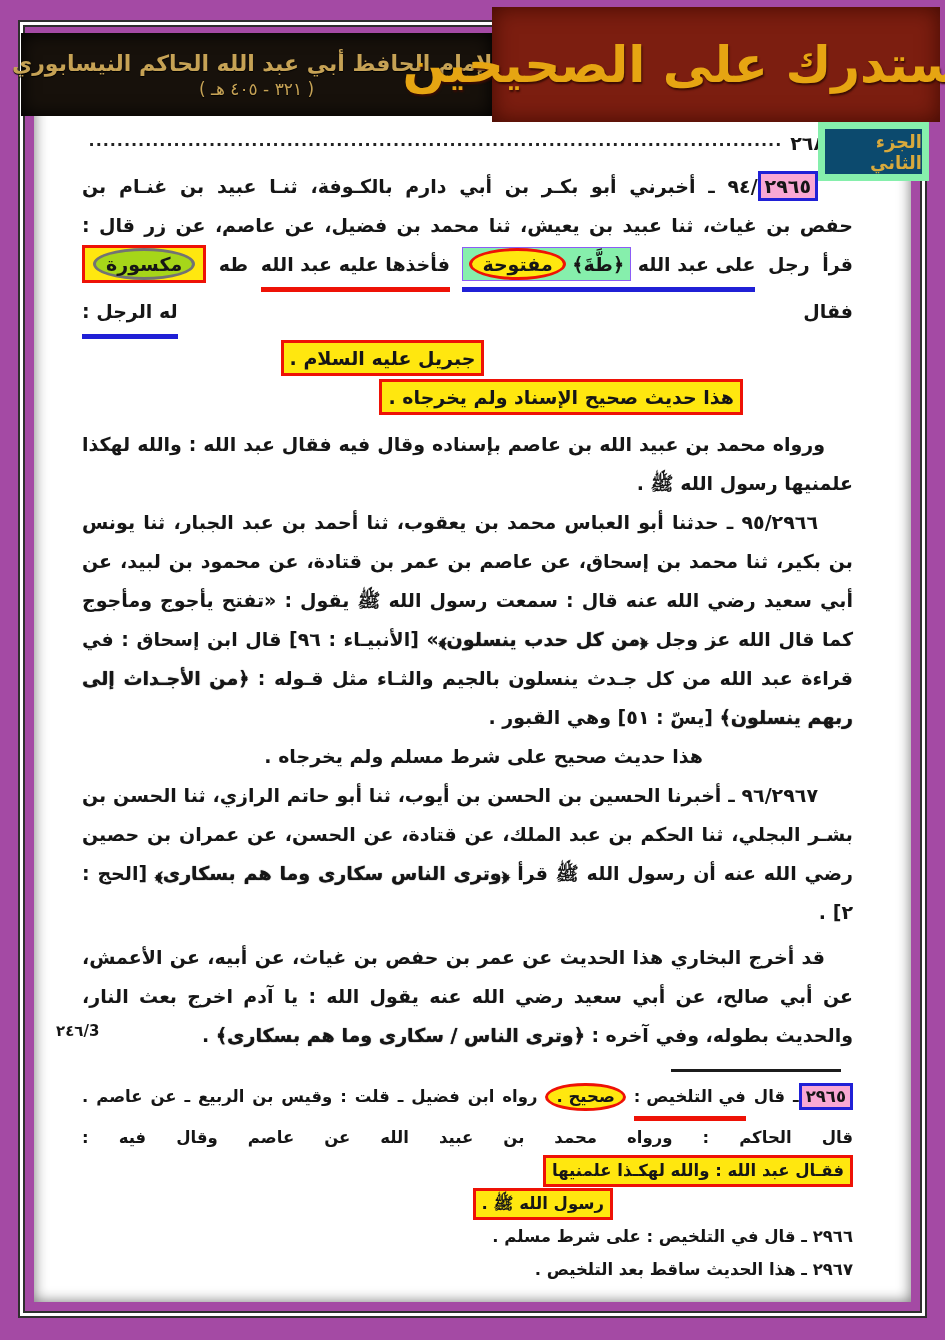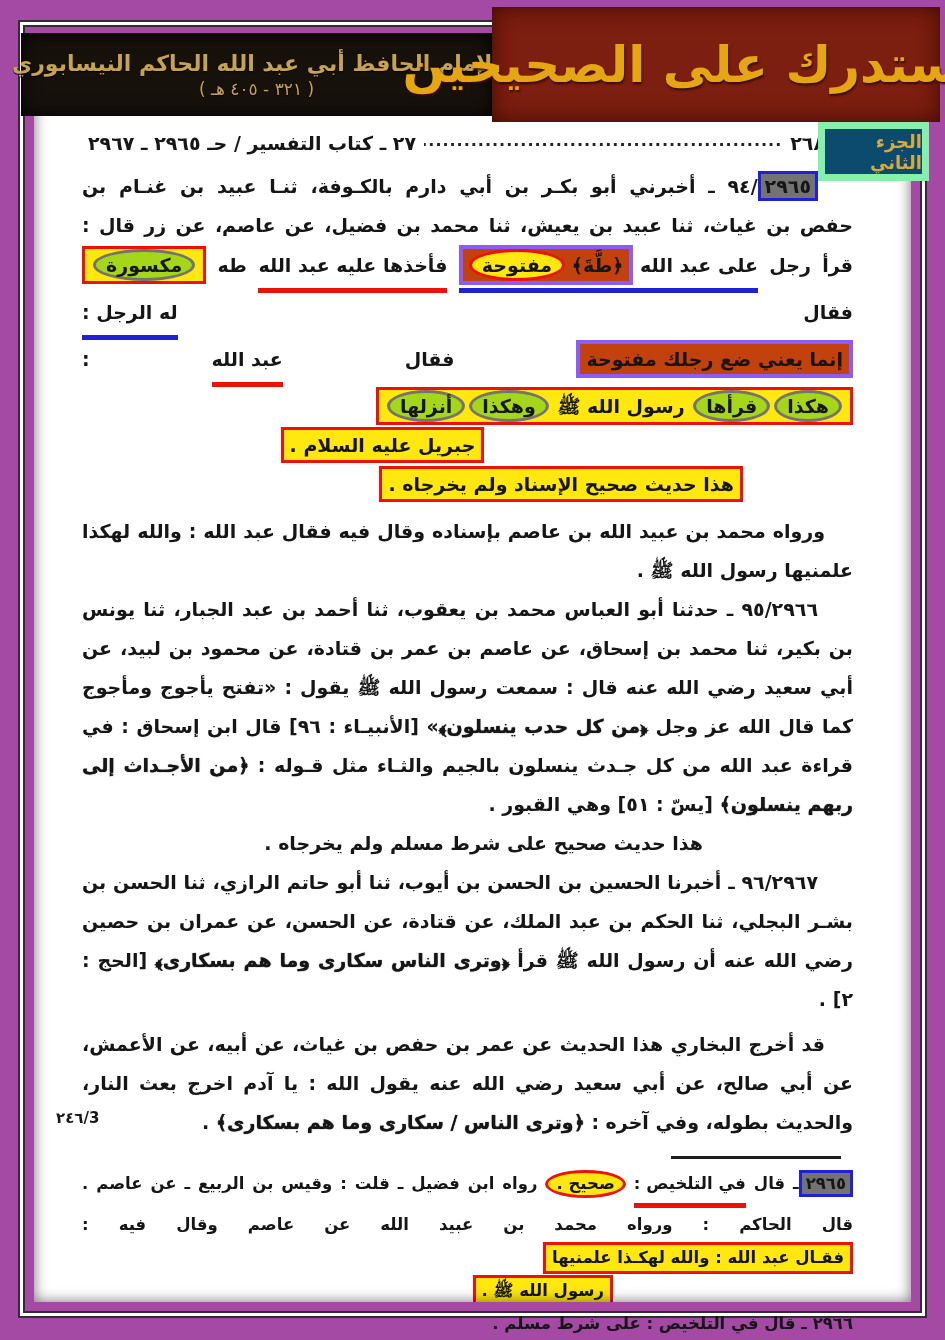--- a/index.html
+++ b/index.html
@@ -28,23 +28,23 @@
     color:#161616;font-weight:bold;font-size:19px;line-height:39px;background:#fff;}
   .phead{display:flex;align-items:flex-end;gap:8px;margin:0 28px 4px 6px;font-size:19px;}
   .phead .dots{flex:1;overflow:hidden;white-space:nowrap;letter-spacing:1px;font-size:16px;
     color:#222;transform:translateY(-3px);}
   .j{text-align:justify;}
   .jl{text-align:justify;text-align-last:justify;}
   .rl{text-align:right;}
   .ind{text-indent:35px;}
   .ind28{text-indent:28px;}
   
-  .hlg{background:#737373;}
+  .hlg{background:#f9a8d4;}
   .nbox{border:3px solid #2020d6;padding:1px 4px;}
-  .bbox{display:inline-block;border:4px solid #8b5cf6;background:#c2410c;padding:0 6px;line-height:30px;}
+  .bbox{display:inline-block;border:1px solid #8b5cf6;background:#86efac;padding:0 6px;line-height:30px;}
   .rbox{display:inline-block;border:3px solid #ee1206;background:#ffe70f;padding:0 6px;line-height:30px;}
   .elr{display:inline-block;border:3px solid #ee1206;border-radius:50%;padding:0 10px;background:#ffe70f;line-height:26px;}
   .elb{display:inline-block;border:3px solid #737373;border-radius:50%;padding:0 10px;background:#a6d619;line-height:26px;margin:0 2px;}
   .ulb{display:inline-block;border-bottom:5px solid #2020d6;padding-bottom:3px;}
   .ulr{display:inline-block;border-bottom:5px solid #ee1206;padding-bottom:3px;}
   .q{text-shadow:0 0 1px currentColor;}
   .sp8{height:8px;}.sp6{height:6px;}
   .pbukhari{position:relative;}
   .mref{position:absolute;left:-26px;bottom:4px;font-size:15px;}
   .fnsep{width:170px;height:3px;background:#1c1c1c;margin:14px 12px 8px auto;}
@@ -69,35 +69,31 @@
   <div class="banner-maroon">
     <div class="book-title">المستدرك على الصحيحين</div>
   </div>
   <div class="badge">الجزء الثاني</div>
 
   <div class="content">
 
     <div class="phead">
       <span>٢٦٨</span>
       <span class="dots">.........................................................................................................</span>
-      <span>٢٧ ـ كتاب التفسير / حـ ٢٩٦٥ ـ ٢٩٦٧</span>
     </div>
 
     <div>
       <div class="jl ind">
         <span>٩٤/</span><span class="nbox hlg">٢٩٦٥</span><span> ـ أخبرني أبو بكـر بن أبي دارم بالكـوفة، ثنـا عبيد بن غنـام بن</span>
       </div>
       <div class="jl">
         <span>حفص بن غياث، ثنا عبيد بن يعيش، ثنا محمد بن فضيل، عن عاصم، عن زر قال :</span>
       </div>
       <div class="jl">
         <span>قرأ رجل </span><span class="ulb"><span>على عبد الله </span><span class="bbox"><span>﴿طَّةَ﴾</span> <span class="elr">مفتوحة</span></span></span> <span class="ulr">فأخذها عليه عبد الله</span><span> طه </span><span class="rbox"><span class="elb">مكسورة</span></span><span> فقال </span><span class="ulb">له الرجل :</span>
-      </div>
-      <div class="jl">
-        <span class="bbox">إنما يعني ضع رجلك مفتوحة</span><span> فقال </span><span class="ulr">عبد الله</span><span> : </span><span class="rbox"><span class="elb">هكذا</span><span class="elb">قرأها</span><span> رسول الله ﷺ </span><span class="elb">وهكذا</span><span class="elb">أنزلها</span></span>
       </div>
       <div class="rl pr170">
         <span class="rbox">جبريل عليه السلام .</span>
       </div>
       <div class="rl pr110">
         <span class="rbox">هذا حديث صحيح الإسناد ولم يخرجاه .</span>
       </div>
     </div>
 
     <div class="sp8"></div>

